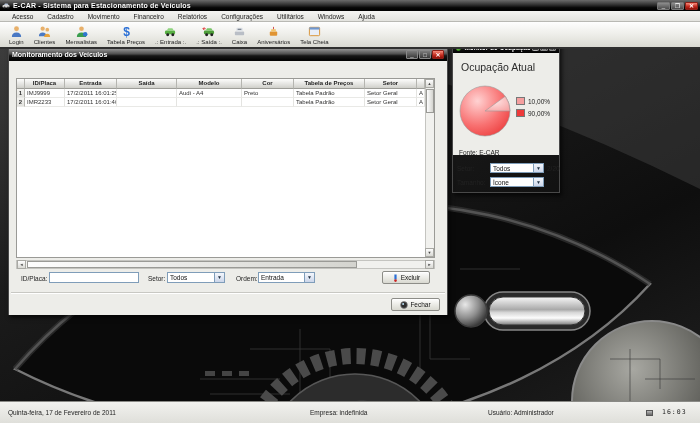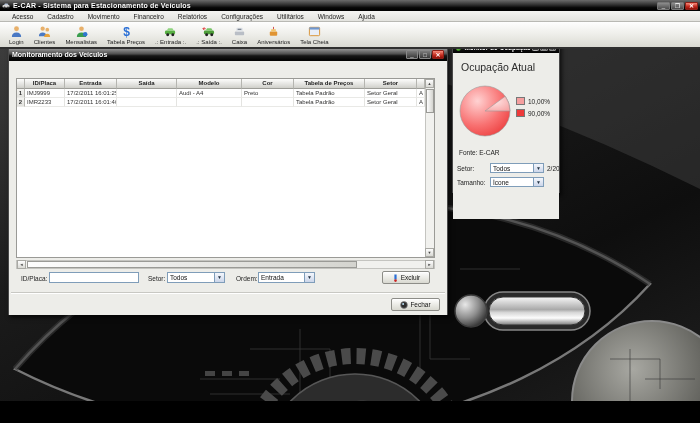--- a/index.html
+++ b/index.html
@@ -363,21 +363,21 @@
     </div>
 
     <div class="xwin" style="left:452px; top:-9px; width:108px; height:153px;">
       <div class="xwin-title" style="height:12px;">
         <span class="green-dot"></span>
         <span class="wt" style="font-size:6.5px;">Monitor de Ocupação</span>
         <div class="swbtn" style="width:9px; height:8px;">_</div>
         <div class="swbtn" style="width:9px; height:8px;">□</div>
         <div class="swbtn" style="width:9px; height:8px;">✕</div>
       </div>
-      <div class="xwin-body" style="height:166px;">
+      <div class="xwin-body" style="height:102px;">
         <div class="oc-heading">Ocupação Atual</div>
 
         <svg width="56" height="56" viewBox="-28 -28 56 56" style="position:absolute; left:4px; top:30px;">
           <defs>
             <radialGradient id="pieRed" cx="0.35" cy="0.3" r="0.9">
               <stop offset="0" stop-color="#ffd2d2"></stop>
                 <stop offset="0.55" stop-color="#f87070"></stop>
                 <stop offset="1" stop-color="#e82e2e"></stop>
             </radialGradient>
             <radialGradient id="piePink" cx="0.4" cy="0.35" r="0.9">
@@ -411,14 +411,21 @@
 
         <span class="small-txt" style="left:4px; top:126px;">Tamanho:</span>
         <div class="xdrop" style="left:37px; top:124px; width:54px; height:10px;">
           <span class="dtext">Ícone</span>
           <span class="dbtn" style="line-height:8px;">▼</span>
         </div>
       </div>
     </div>
   </div>
 
+  <div class="statusbar">
+    <span class="st" style="left:8px;">Quinta-feira, 17 de Fevereiro de 2011</span>
+    <span class="st" style="left:310px;">Empresa: indefinida</span>
+    <span class="st" style="left:488px;">Usuário: Administrador</span>
+    <span class="clock-ico"></span>
+    <span class="st clock" style="left:662px; top:6px;">16:03</span>
+  </div>
 
 </div>
 
 </body></html>

